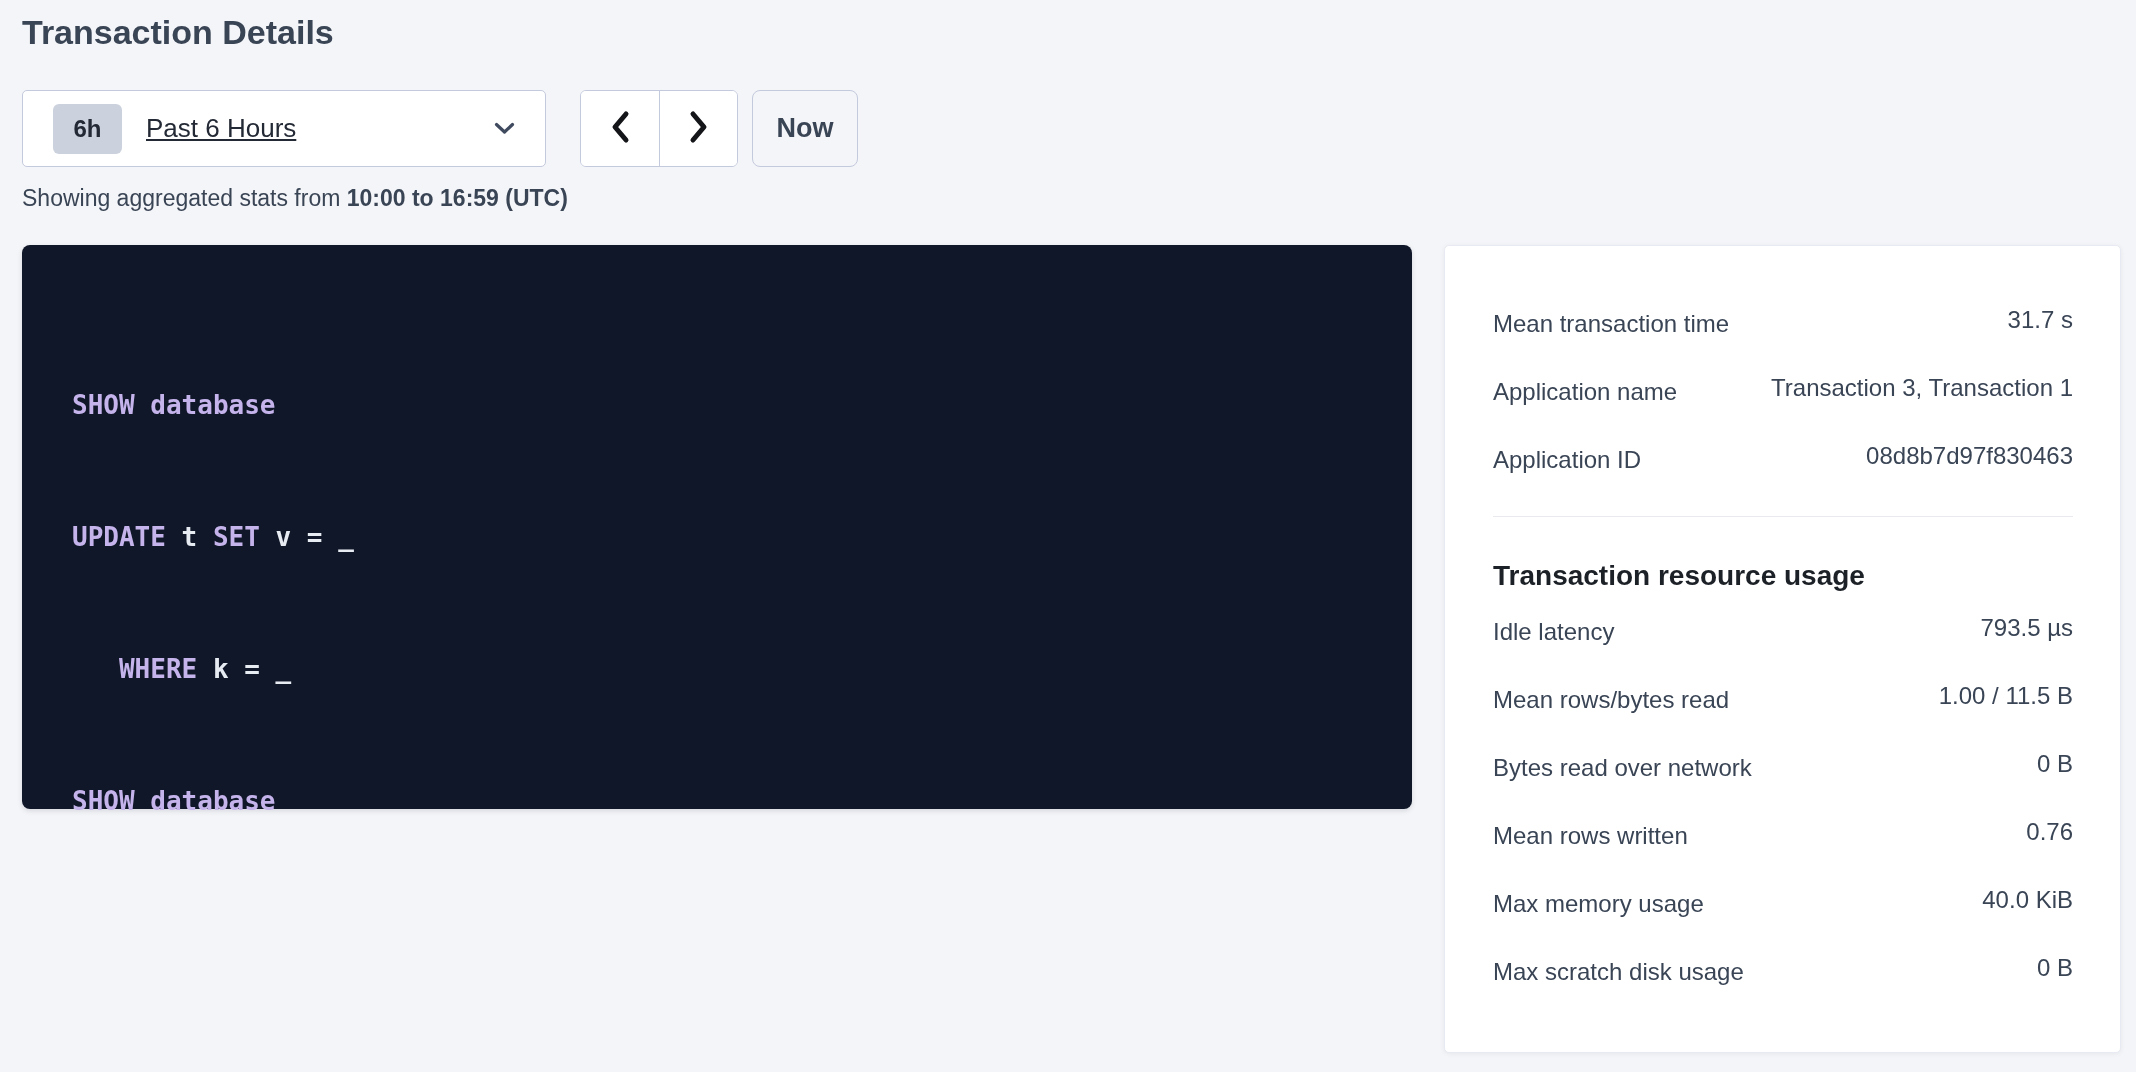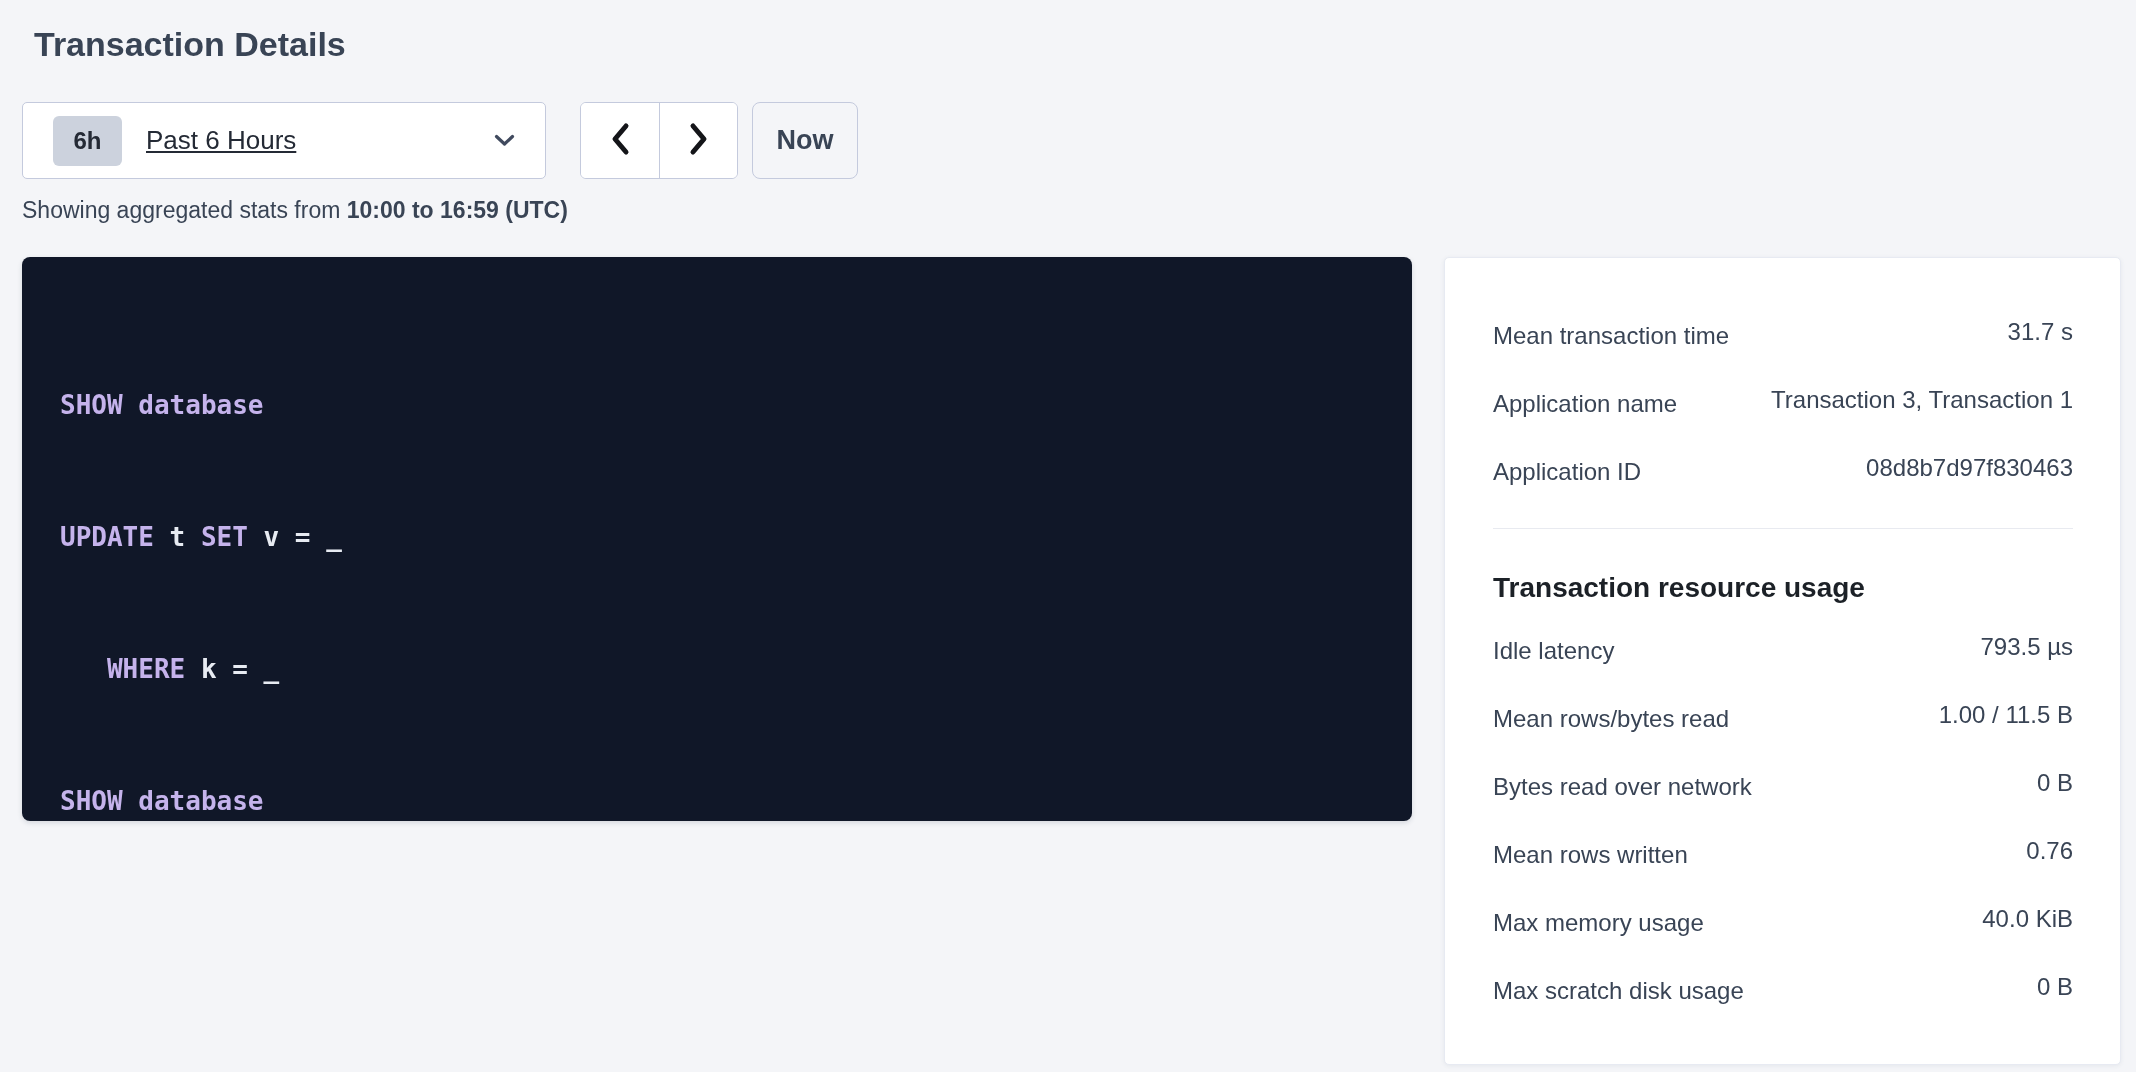--- a/index.html
+++ b/index.html
@@ -11,21 +11,21 @@
   *{box-sizing:border-box;}
   html,body{margin:0;padding:0;}
   body{
     width:2136px;height:1072px;overflow:hidden;
     background:var(--page-bg);
     font-family:"Liberation Sans",sans-serif;
     color:var(--text);
   }
   .page{padding:12px 15px 0 22px;}
   h1.page-title{
-    margin:12px;font-size:34px;line-height:40px;font-weight:700;color:var(--text);
+    margin:0;font-size:34px;line-height:40px;font-weight:700;color:var(--text);
   }
   .controls{margin-top:38px;display:flex;align-items:stretch;height:77px;}
   .dropdown{
     width:524px;background:var(--white);border:1px solid var(--border);
     border-radius:5px;display:flex;align-items:center;padding:0 30px;cursor:pointer;
   }
   .badge{
     width:69px;height:50px;border-radius:6px;background:var(--badge-bg);
     color:var(--badge-text);font-size:24px;font-weight:700;
     display:flex;align-items:center;justify-content:center;margin-right:24px;
@@ -44,42 +44,42 @@
   .now-btn{
     margin-left:14px;width:106px;background:transparent;
     border:1px solid var(--border);border-radius:8px;cursor:pointer;
     font-family:inherit;font-size:27px;font-weight:700;color:var(--text);
   }
   .subtitle{margin:17px 0 0 0;font-size:23px;line-height:28px;color:var(--text);}
   .subtitle strong{font-weight:700;}
   .main{margin-top:33px;display:flex;gap:32px;align-items:flex-start;}
   .code-block{
     width:1390px;height:564px;border-radius:8px;background:var(--code-bg);
-    padding:38px;box-shadow:0 2px 5px rgba(40,55,80,.15);
+    padding:50px;box-shadow:0 2px 5px rgba(40,55,80,.15);
     font-family:"DejaVu Sans Mono",monospace;font-size:26px;line-height:44px;
     font-weight:700;white-space:pre;color:var(--code-plain);
   }
   .code-line{white-space:pre;}
   .kw{color:var(--code-keyword);}
   .pl{color:var(--code-plain);}
   .card{
     width:677px;height:808px;background:var(--white);
     border:1px solid var(--card-border);border-radius:5px;
     box-shadow:0 1px 4px rgba(56,76,108,.08);
     padding:40px 47px 36px 48px;
   }
   .stat-row{
     height:68px;display:flex;align-items:center;justify-content:space-between;
     font-size:24px;
   }
   .stat-label{font-weight:400;color:var(--text);margin-top:8px;}
   .stat-value{font-weight:400;color:var(--text);white-space:nowrap;}
   hr.card-divider{border:none;border-top:1px solid var(--divider);margin:26px 0 0 0;}
   h2.resource-heading{
-    margin:42px 0 8px 0;font-size:28px;line-height:34px;font-weight:700;
+    margin:42px 0 1px 0;font-size:28px;line-height:34px;font-weight:700;
     color:var(--heading);
   }
 </style>
 </head>
 <body>
 
 <div class="page">
 
   <h1 class="page-title">Transaction Details</h1>
 

